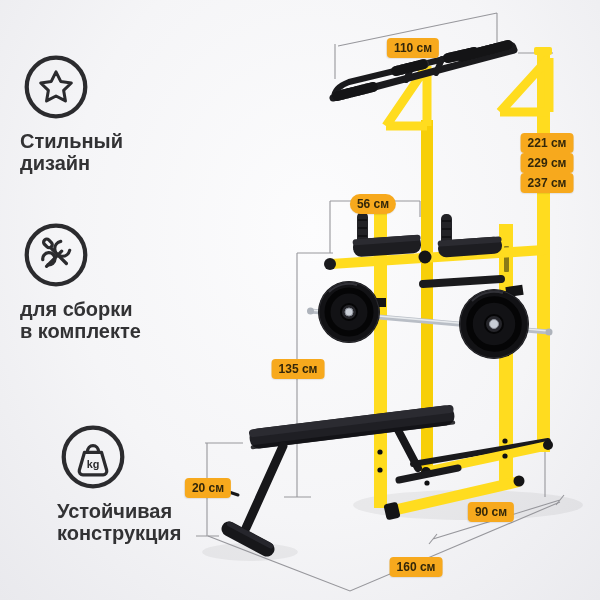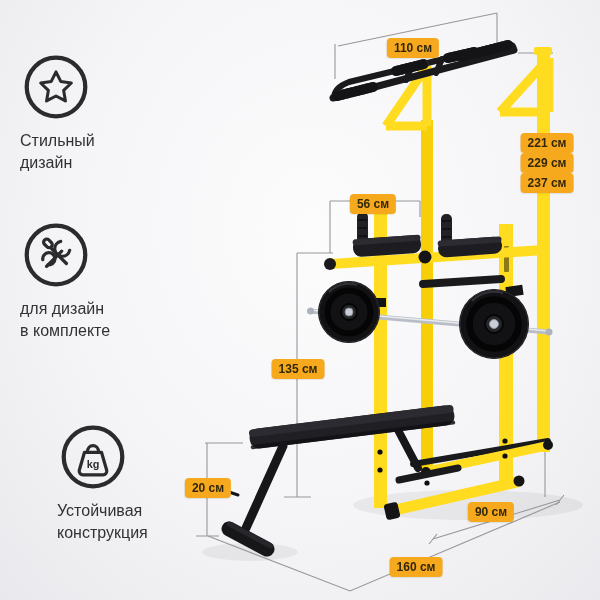--- a/index.html
+++ b/index.html
@@ -14,30 +14,30 @@
     position:absolute;transform:translate(-50%,-50%);
     background:#F7A91D;color:#33270A;
     font-weight:bold;font-size:12px;line-height:1;
     padding:4px 7px;border-radius:4px;white-space:nowrap;
     box-shadow:0 1px 1px rgba(0,0,0,.08);
   }
   .b-top {left:413px;top:26px;margin-top:22px;}
   .b-h1  {left:547px;top:143px;}
   .b-h2  {left:547px;top:163px;}
   .b-h3  {left:547px;top:183px;}
-  .b-56  {left:373px;top:204px;}
+  .b-56  {left:373px;top:204px;border-radius:10px;}
   .b-135 {left:298px;top:369px;text-align:right;}
   .b-45  {left:208px;top:488px;}
   .b-90  {left:491px;top:512px;}
   .b-160 {left:416px;top:567px;}
   
   .feature{position:absolute;left:20px;width:160px;}
   .f1{top:53px;} .f2{top:221px;} .f3{top:423px;margin-left:37px;}
   .feature .ic{display:block;margin:0 0 9px 2px;}
-  .feature .txt{color:#323234;font-weight:normal;font-size:16px;line-height:22px;}
+  .feature .txt{color:#323234;font-weight:bold;font-size:20px;line-height:22px;}
 </style>
 </head>
 <body>
 
 <div class="stage">
 
   <svg class="scene" width="600" height="600" viewBox="0 0 600 600">
 
     <g>
       <ellipse cx="468" cy="505" rx="115" ry="15" fill="rgba(0,0,0,0.05)"></ellipse>
@@ -201,21 +201,21 @@
     <svg class="ic" width="68" height="68" viewBox="0 0 72 72">
       <circle cx="36" cy="36" r="31" fill="none" stroke="#2B2B2E" stroke-width="4.5"></circle>
       <g fill="none" stroke="#2B2B2E" stroke-width="3.4" stroke-linecap="round" stroke-linejoin="round">
         <path d="M31,29 L47,45"></path>
         <rect x="22.5" y="20.5" width="10" height="6.5" rx="3" transform="rotate(45 27.5 23.7)"></rect>
         <path d="M26,48 L42,32"></path>
         <path d="M41,21.5 A8,8 0 1 0 50.5,31"></path>
         <path d="M27.5,46.5 A6.5,6.5 0 1 0 22,41"></path>
       </g>
     </svg>
-    <div class="txt">для дизайн</div>
+    <div class="txt">для сборки</div>
     <div class="txt">в комплекте</div>
   </div>
 
   <div class="feature f3">
     <svg class="ic" width="68" height="68" viewBox="0 0 72 72">
       <circle cx="36" cy="36" r="31" fill="none" stroke="#2B2B2E" stroke-width="4.5"></circle>
       <path d="M27,31 h18 l5.5,19 a4,4 0 0 1 -4,5 h-21 a4,4 0 0 1 -4,-5 z" fill="none" stroke="#2B2B2E" stroke-width="3.4" stroke-linejoin="round"></path>
       <path d="M30,31 c0,-9.5 12,-9.5 12,0" fill="none" stroke="#2B2B2E" stroke-width="3.4" stroke-linecap="round"></path>
       <text x="36" y="48" text-anchor="middle" font-family="Liberation Sans, sans-serif" font-size="11.5" font-weight="bold" fill="#2B2B2E">kg</text>
     </svg>

